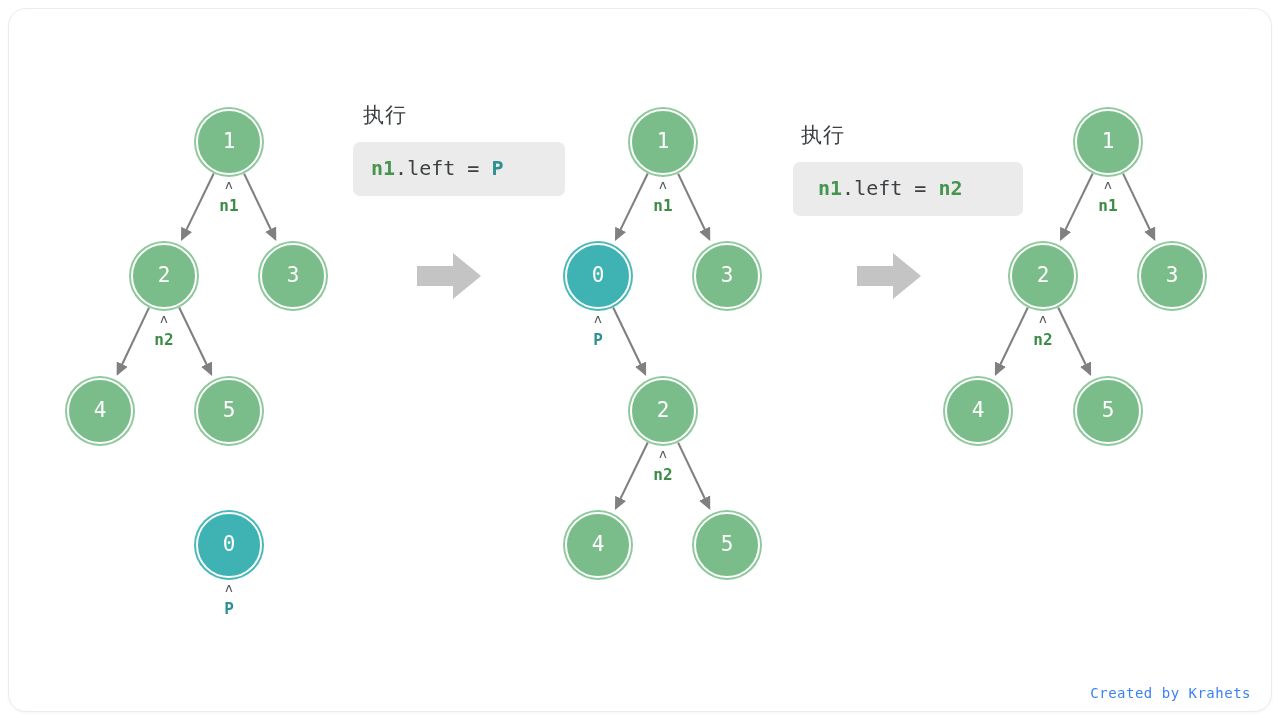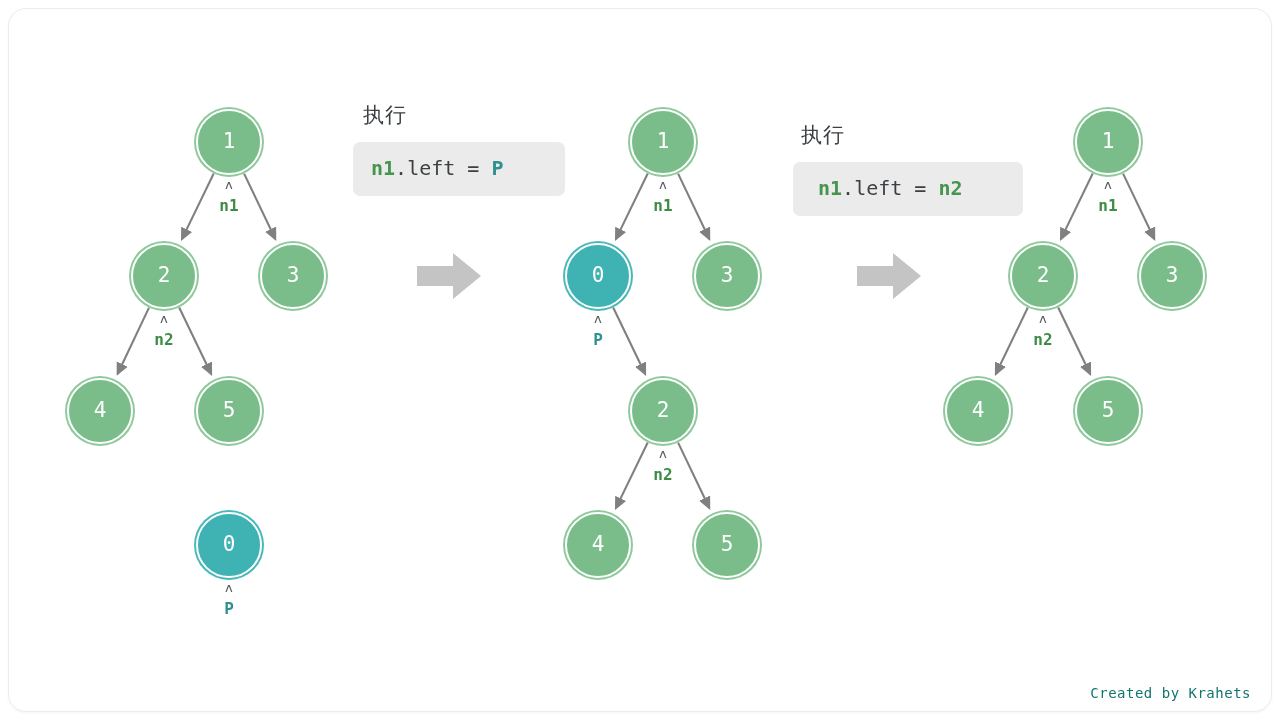--- a/index.html
+++ b/index.html
@@ -110,21 +110,21 @@
   .code-box .v  { color: #46954f; font-weight: bold; }
   .code-box .p  { color: #2f9090; font-weight: bold; }
 
   .bigarrow { position: absolute; }
   .watermark {
     position: absolute;
     right: 22px;
     bottom: 12px;
     font-family: "DejaVu Sans Mono", "Liberation Mono", monospace;
     font-size: 14px;
-    color: #0f766e;
+    color: #3b82f6;
     letter-spacing: 0.5px;
   }
 </style>
 </head>
 <body>
 
 <div id="card">
   <div id="stage">
     <svg class="edges" viewBox="0 0 1280 720">
       <defs>

